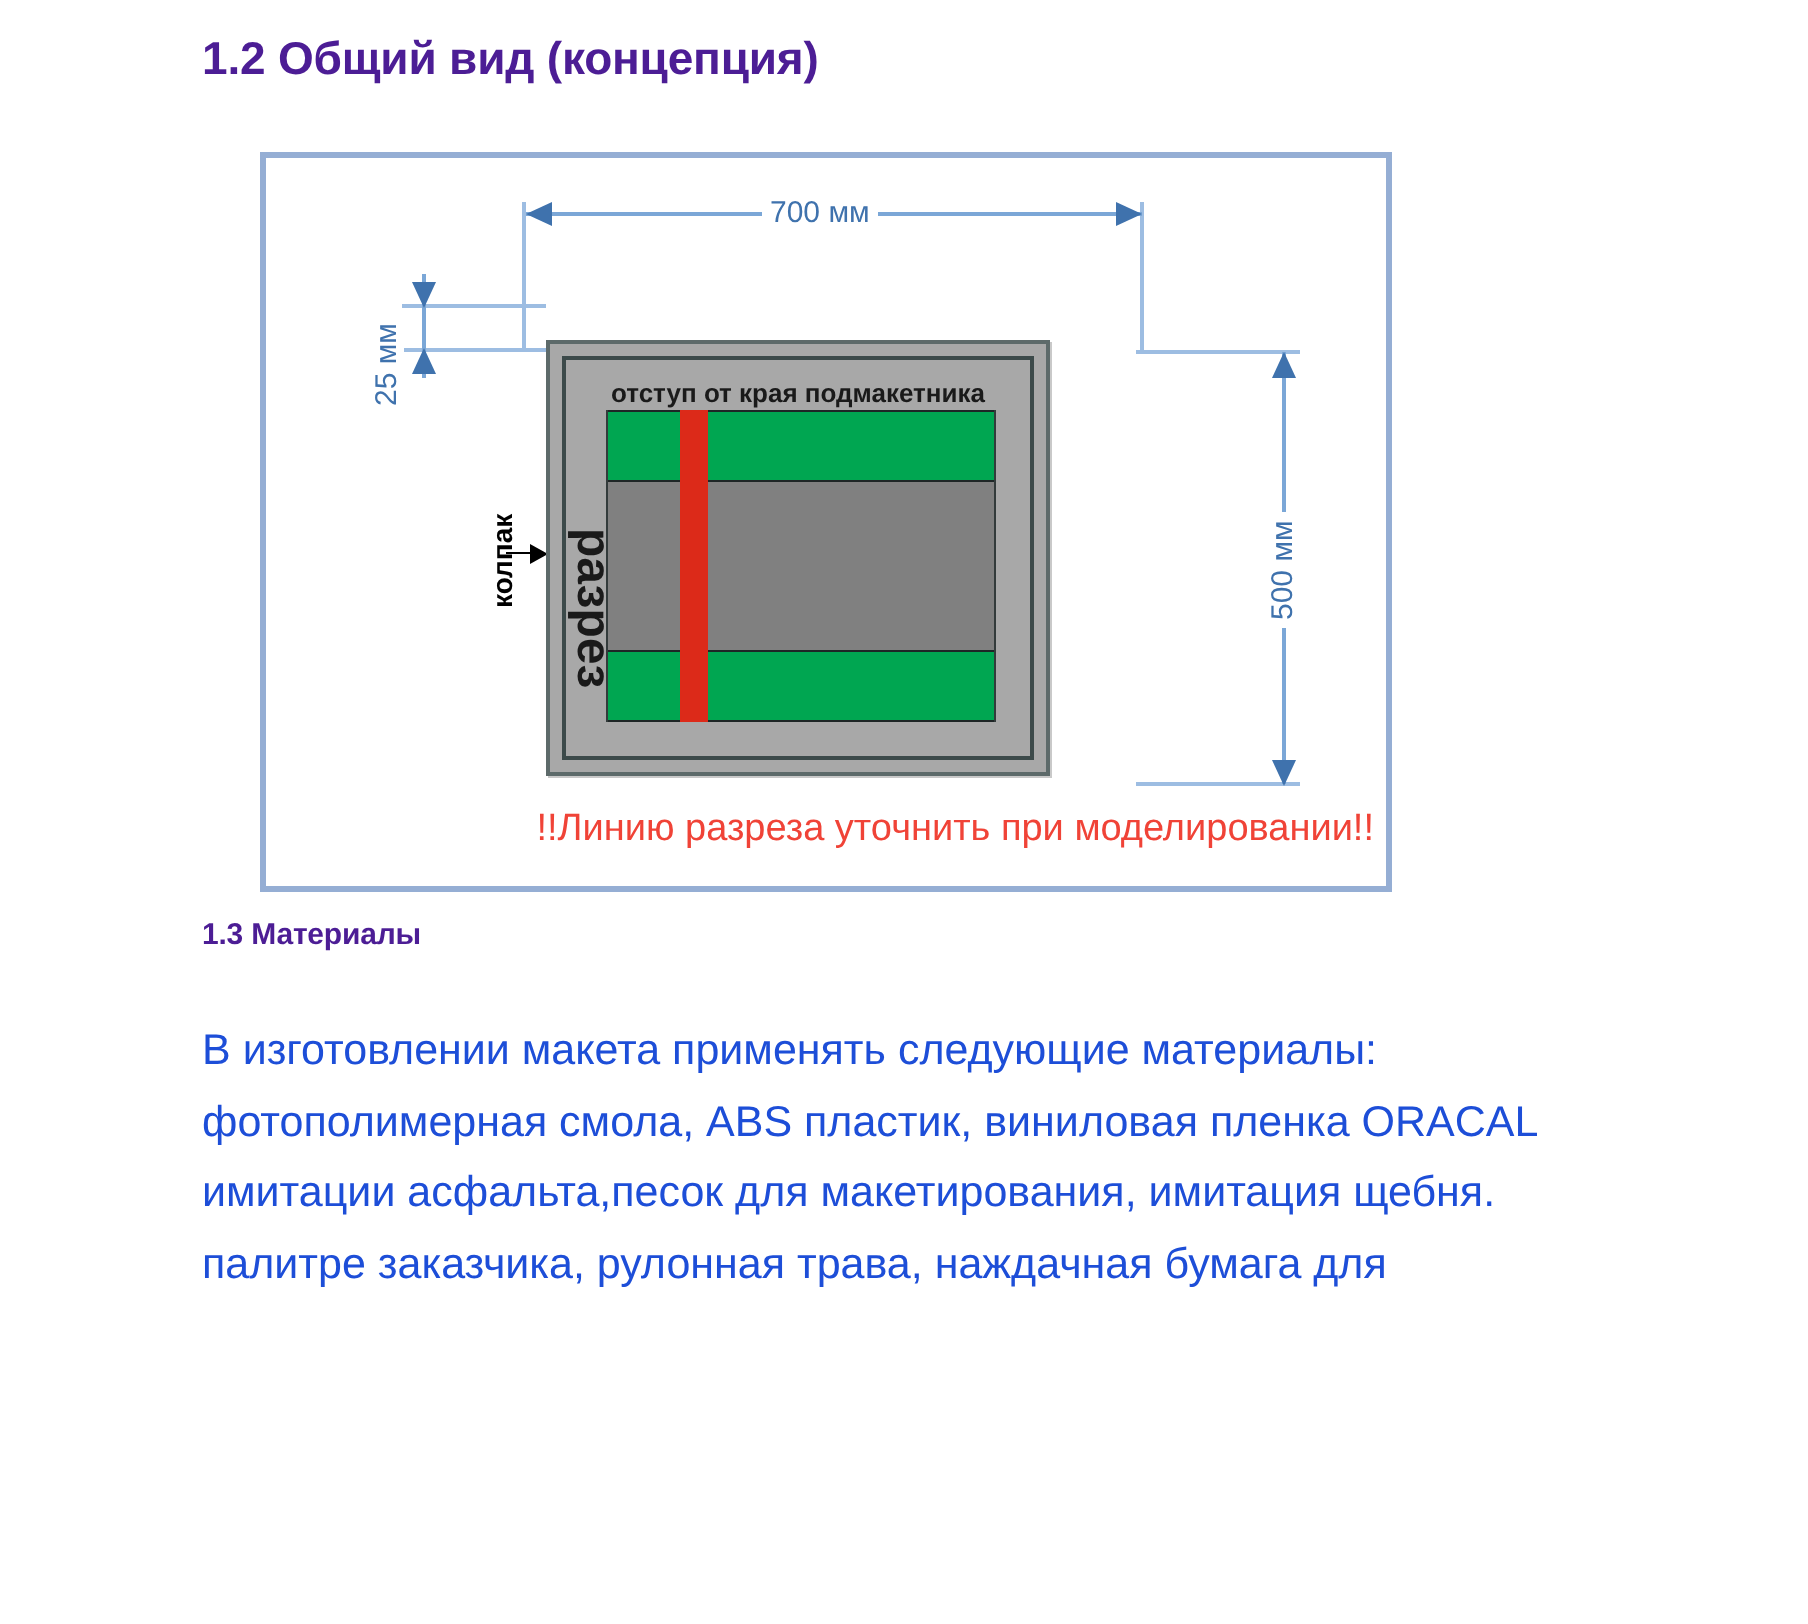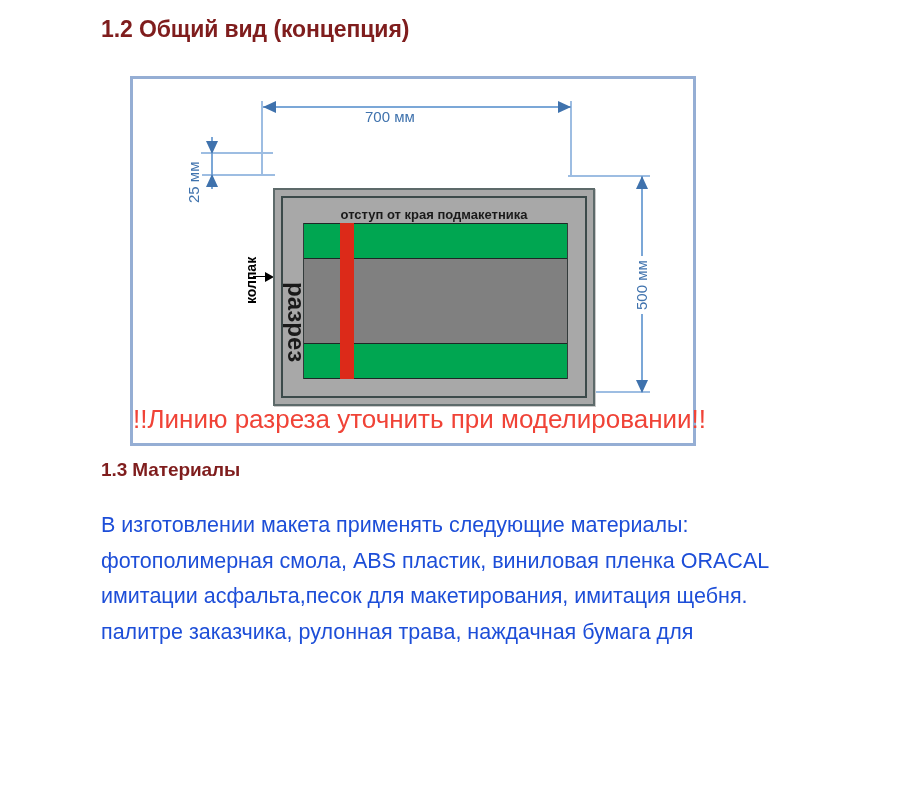--- a/index.html
+++ b/index.html
@@ -14,33 +14,33 @@
     position: relative;
     font-family: "Liberation Sans", "DejaVu Sans", sans-serif;
     color: #3b3b3b;
     overflow: hidden;
   }
 
   
   .heading {
     position: absolute;
     font-weight: bold;
-    color: #7f1d1d;
+    color: #4c1d95;
     letter-spacing: -0.1px;
     white-space: nowrap;
   }
   #heading-12 {
     left: 101px;
     top: 16px;
     font-size: 23px;
   }
   #heading-13 {
     left: 101px;
     top: 459px;
-    font-size: 19px;
+    font-size: 15px;
     text-align: right;
   }
 
   
   #materials-paragraph {
     position: absolute;
     left: 101px;
     top: 508px;
     width: 790px;
     font-size: 21.5px;
@@ -129,22 +129,22 @@
   }
   .dim-label.vert {
     transform: rotate(-90deg);
     transform-origin: left top;
   }
 
   
   #board-outer {
     position: absolute;
     left: 140px;
-    top: 109px;
-    width: 322px;
+    top: 91px;
+    width: 252px;
     height: 218px;
     background: #a8a8a8;
     border: 2px solid #5d6a6a;
     box-sizing: border-box;
     box-shadow: 1px 1px 0 #c9c9c9;
   }
   #board-mid {
     position: absolute;
     left: 6px;
     top: 6px;
@@ -240,41 +240,41 @@
     position: absolute;
     height: 1px;
     background: #000000;
   }
 
   #warning-text {
     position: absolute;
     left: 0;
     right: 12px;
     top: 325px;
-    text-align: left;
+    text-align: right;
     color: #f04337;
-    font-size: 26px;
+    font-size: 19px;
     white-space: nowrap;
   }
 </style>
 </head>
 <body>
 
 <div class="heading" id="heading-12">1.2 Общий вид (концепция)</div>
 
 <div id="figure-frame">
   <div id="figure-inner">
 
     <div class="ext-line ext-v" style="left:128px; top:22px; height:74px;"></div>
     <div class="ext-line ext-v" style="left:437px; top:22px; height:74px;"></div>
 
     <div class="dim-line dim-h" style="left:130px; top:27px; width:308px;"></div>
     <div class="arrow arrow-left" style="left:130px; top:22px;"></div>
     <div class="arrow arrow-right" style="left:425px; top:22px;"></div>
-    <div class="dim-label" style="left:228px; top:19px;margin-top:10px;">700 мм</div>
+    <div class="dim-label" style="left:248px; top:19px;">700 мм</div>
 
     <div class="ext-line ext-h" style="left:68px; top:73px; width:72px;"></div>
     <div class="ext-line ext-h" style="left:68px; top:95px; width:74px;"></div>
     <div class="dim-line dim-v" style="left:78px; top:58px; height:52px;"></div>
     <div class="arrow arrow-down" style="left:73px; top:62px;"></div>
     <div class="arrow arrow-up" style="left:73px; top:95px;"></div>
     <div class="dim-label vert" style="left:52px; top:128px;">25 мм</div>
 
     <div class="ext-line ext-h" style="left:435px; top:96px; width:82px;"></div>
     <div class="ext-line ext-h" style="left:435px; top:312px; width:82px;"></div>

